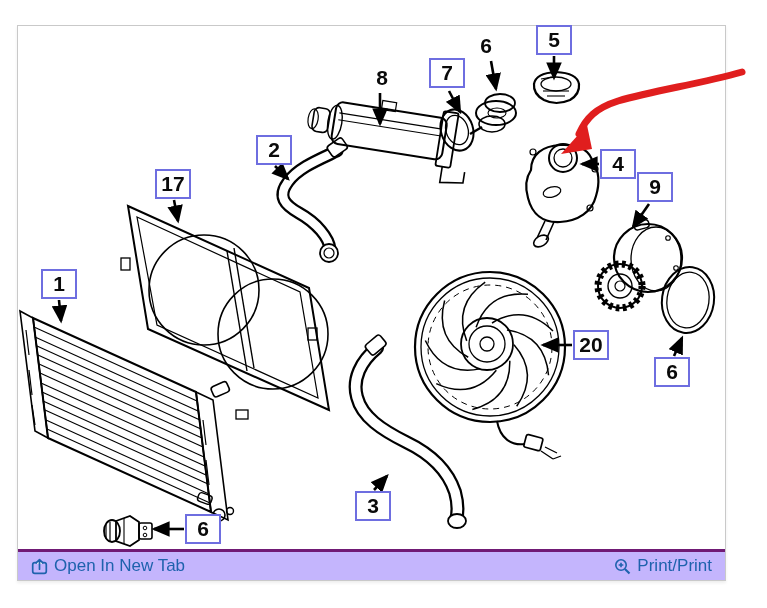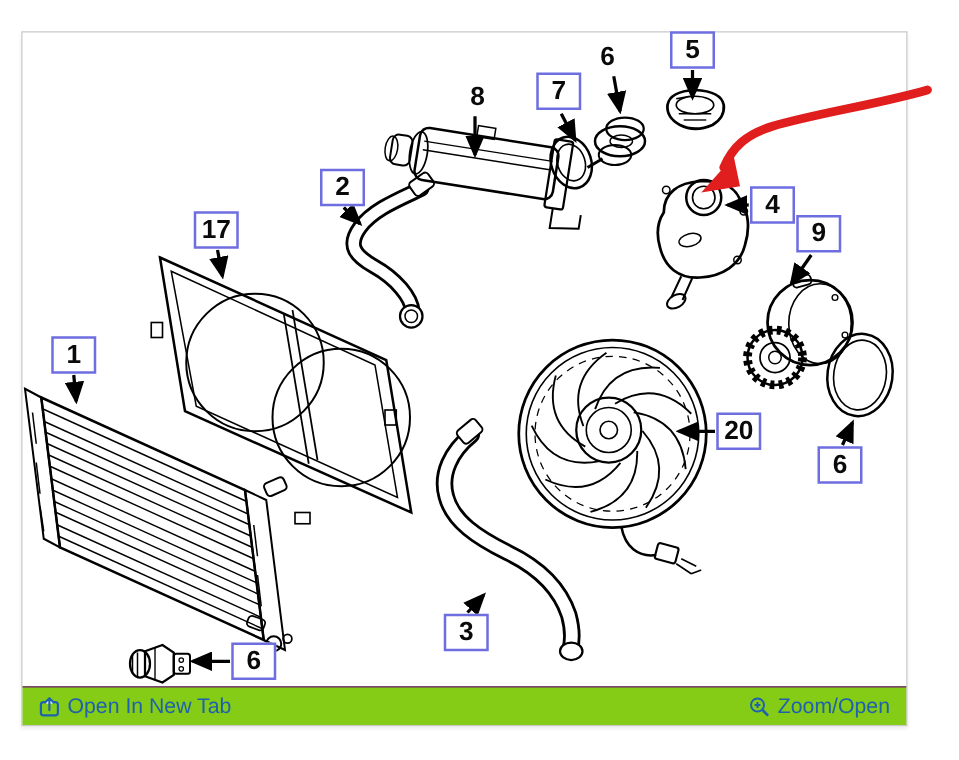--- a/index.html
+++ b/index.html
@@ -7,21 +7,21 @@
          font-family:"Liberation Sans","DejaVu Sans",sans-serif;}
   .panel{position:absolute;left:17px;top:25px;width:709px;height:556px;
          background:#fff;border:1px solid #c9c9c9;box-sizing:border-box;
          box-shadow:0 2px 3px rgba(0,0,0,.07);}
   .diagram-svg{position:absolute;left:0;top:0;width:767px;height:608px;z-index:2;pointer-events:none;}
   .callout{position:absolute;z-index:3;width:36px;height:30px;box-sizing:border-box;
            border:2px solid #6e6ee0;background:#fff;display:flex;align-items:center;justify-content:center;
            font-weight:bold;font-size:21px;color:#0a0a0a;cursor:pointer;}
   .callout.noborder{border-color:transparent;background:transparent;}
   .toolbar{position:absolute;left:18px;top:549px;width:707px;height:31px;z-index:4;
-           background:#84cc16;border-top:1px solid #701a75;box-sizing:border-box;
+           background:#c4b5fd;border-top:3px solid #701a75;box-sizing:border-box;
            display:flex;justify-content:space-between;padding:0 13px;}
   .tool-link{display:flex;align-items:center;gap:6px;color:#1e62ad;font-size:17px;cursor:pointer;}
   .tool-link svg{display:block;}
 </style>
 </head>
 <body>
 
 <div class="stage">
 
   <div class="panel"></div>
@@ -235,17 +235,17 @@
       <span>Open In New Tab</span>
     </div>
     <div class="tool-link">
       <span>
         <svg width="17" height="17" viewBox="0 0 16 16" fill="none" stroke="#1e62ad" stroke-width="1.5">
           <circle cx="6.6" cy="6.6" r="4.9"></circle>
           <path d="M6.6 4.4 V8.8 M4.4 6.6 H8.8"></path>
           <line x1="10.3" y1="10.3" x2="14.6" y2="14.6" stroke-width="2"></line>
         </svg>
       </span>
-      <span>Zoom/Open</span>
+      <span>Print/Print</span>
     </div>
   </div>
 
 </div>
 
 </body></html>

